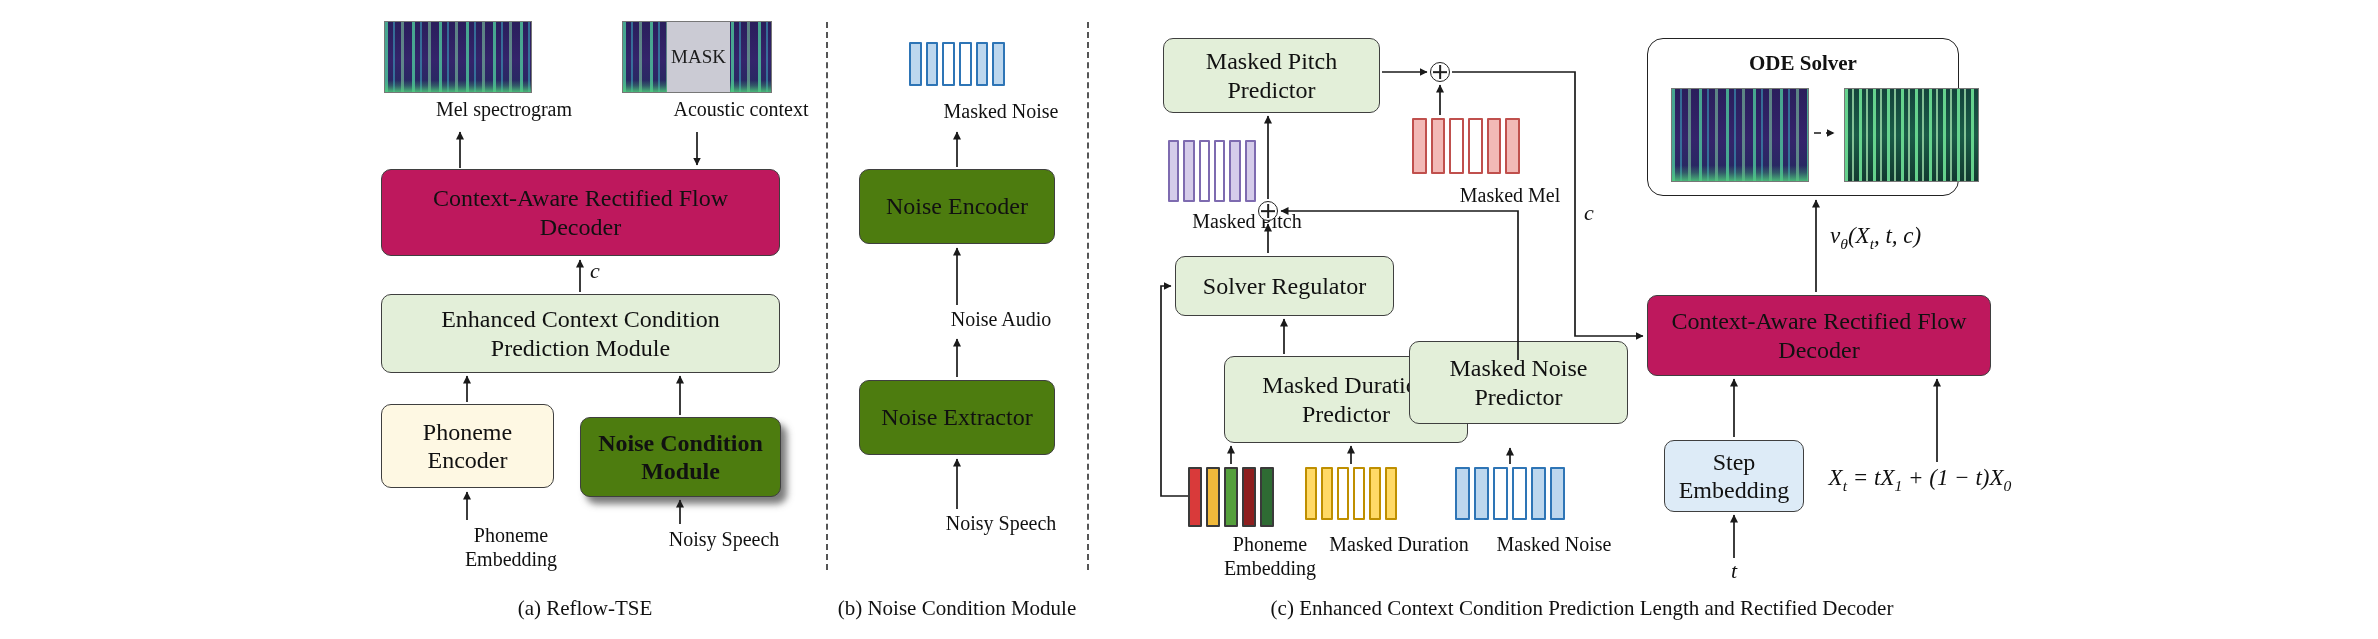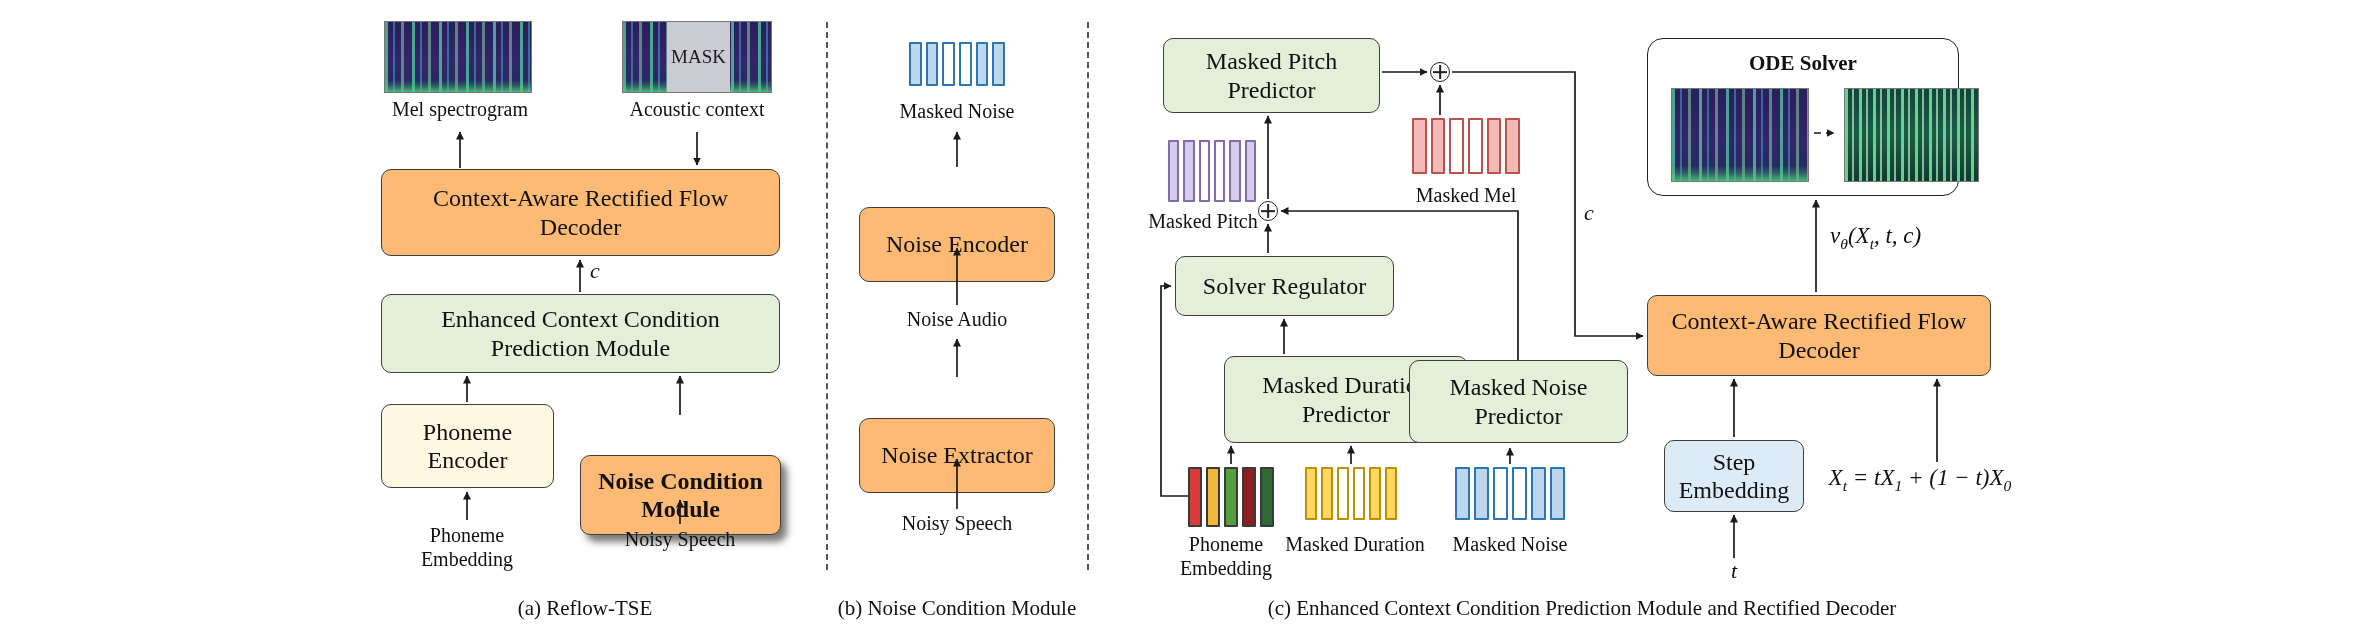--- a/index.html
+++ b/index.html
@@ -8,28 +8,28 @@
     font-family:"Liberation Serif","DejaVu Serif",serif; color:#111;
     overflow:hidden;
   }
   .box {
     position:absolute; box-sizing:border-box;
     border:1.7px solid #3f3f3f; border-radius:10px;
     display:flex; align-items:center; justify-content:center; text-align:center;
     font-size:24px; line-height:1.18; padding:20px 12px;
   }
   .green   { background:#E3EFD9; }
-  .peach   { background:#fdba74; }
+  .peach   { background:#be185d; }
   .cream   { background:#FEF8E3; }
-  .lav     { background:#fdba74;margin-top:38px; }
+  .lav     { background:#4d7c0f; }
   .blue    { background:#DDEBF7; }
   .shadowed{ box-shadow:6px 7px 7px rgba(90,90,90,0.8);font-weight:bold; }
   .lbl {
     position:absolute; font-size:20px; line-height:1.18; text-align:center;
-    transform:translateX(-50%); white-space:nowrap;
+    transform:translateX(-50%); white-space:nowrap;margin-left:44px;
   }
   .lbl.wrap { white-space:normal; }
   .caption { position:absolute; font-size:21px; transform:translateX(-50%); white-space:nowrap; }
   .formula { position:absolute; font-size:23px; white-space:nowrap; line-height:1; }
   .math { font-style:italic; }
   sub { font-size:0.68em; }
   .dash { position:absolute; top:22px; height:548px; width:0; border-left:2px dashed #555; }
   .tokens { position:absolute; display:flex; gap:4px; box-sizing:border-box; }
   .tbar { flex:1; border:2px solid #444; border-radius:1px; background:#fff; }
   .oplus { position:absolute; width:20px; height:20px; border:1.7px solid #222; border-radius:50%; background:#fff; box-sizing:border-box; }
@@ -122,21 +122,21 @@
       <div class="tbar" style="border-color: rgb(126, 107, 176); background: rgb(213, 204, 234);"></div>
       <div class="tbar" style="border-color: rgb(126, 107, 176); background: rgb(213, 204, 234);"></div>
     </div>
   <div class="lbl" style="left:1203px;top:210px">Masked Pitch</div>
   <div class="oplus" style="left:1258px;top:201px"></div>
 
   <div class="formula math" style="left:1584px;top:202px;font-size:22px">c</div>
 
   <div class="box green" style="left:1175px;top:256px;width:219px;height:60px">Solver Regulator</div>
   <div class="box green" style="left:1224px;top:356px;width:244px;height:87px">Masked Duration Predictor</div>
-  <div class="box green" style="left:1409px;top:360px;width:219px;height:83px">Masked Noise Predictor</div>
+  <div class="box green" style="left:1409px;top:341px;width:219px;height:83px">Masked Noise Predictor</div>
 
   <div class="tokens" style="left:1188px;top:467px;width:86px;height:60px">
       <div class="tbar" style="border-color: rgb(58, 58, 58); background: rgb(217, 58, 58);"></div>
       <div class="tbar" style="border-color: rgb(58, 58, 58); background: rgb(240, 185, 59);"></div>
       <div class="tbar" style="border-color: rgb(58, 58, 58); background: rgb(85, 160, 60);"></div>
       <div class="tbar" style="border-color: rgb(58, 58, 58); background: rgb(142, 31, 31);"></div>
       <div class="tbar" style="border-color: rgb(58, 58, 58); background: rgb(46, 107, 51);"></div>
     </div>
   <div class="lbl wrap" style="left:1226px;top:533px;width:170px">Phoneme Embedding</div>
   <div class="tokens" style="left:1305px;top:467px;width:92px;height:53px">
@@ -169,21 +169,21 @@
   </div>
 
   <div class="box peach" style="left:1647px;top:295px;width:344px;height:81px">Context-Aware Rectified Flow Decoder</div>
   <div class="box blue" style="left:1664px;top:440px;width:140px;height:72px">Step Embedding</div>
 
   <div class="formula math" style="left:1920px;top:466px;transform:translateX(-50%)">
     <span>X</span><sub>t</sub><span> = tX</span><sub>1</sub><span> + (1 − t)X</span><sub>0</sub>
   </div>
 
   <div class="formula math" style="left:1734px;top:560px;transform:translateX(-50%);font-size:22px">t</div>
-  <div class="caption" style="left:1582px;top:596px">(c) Enhanced Context Condition Prediction Module and Rectified Decoder</div>
+  <div class="caption" style="left:1582px;top:596px">(c) Enhanced Context Condition Prediction Length and Rectified Decoder</div>
 
   <svg class="overlay" width="2378" height="639" viewBox="0 0 2378 639">
     <defs>
       <marker id="ah" markerWidth="10" markerHeight="9" refX="7.5" refY="4" orient="auto" markerUnits="userSpaceOnUse">
         <path d="M0,0 L8,4 L0,8 z" fill="#1a1a1a"></path>
       </marker>
     </defs>
     <g stroke="#1a1a1a" stroke-width="1.7" fill="none">
 
       <path d="M460,168 L460,132" marker-end="url(#ah)"></path>

